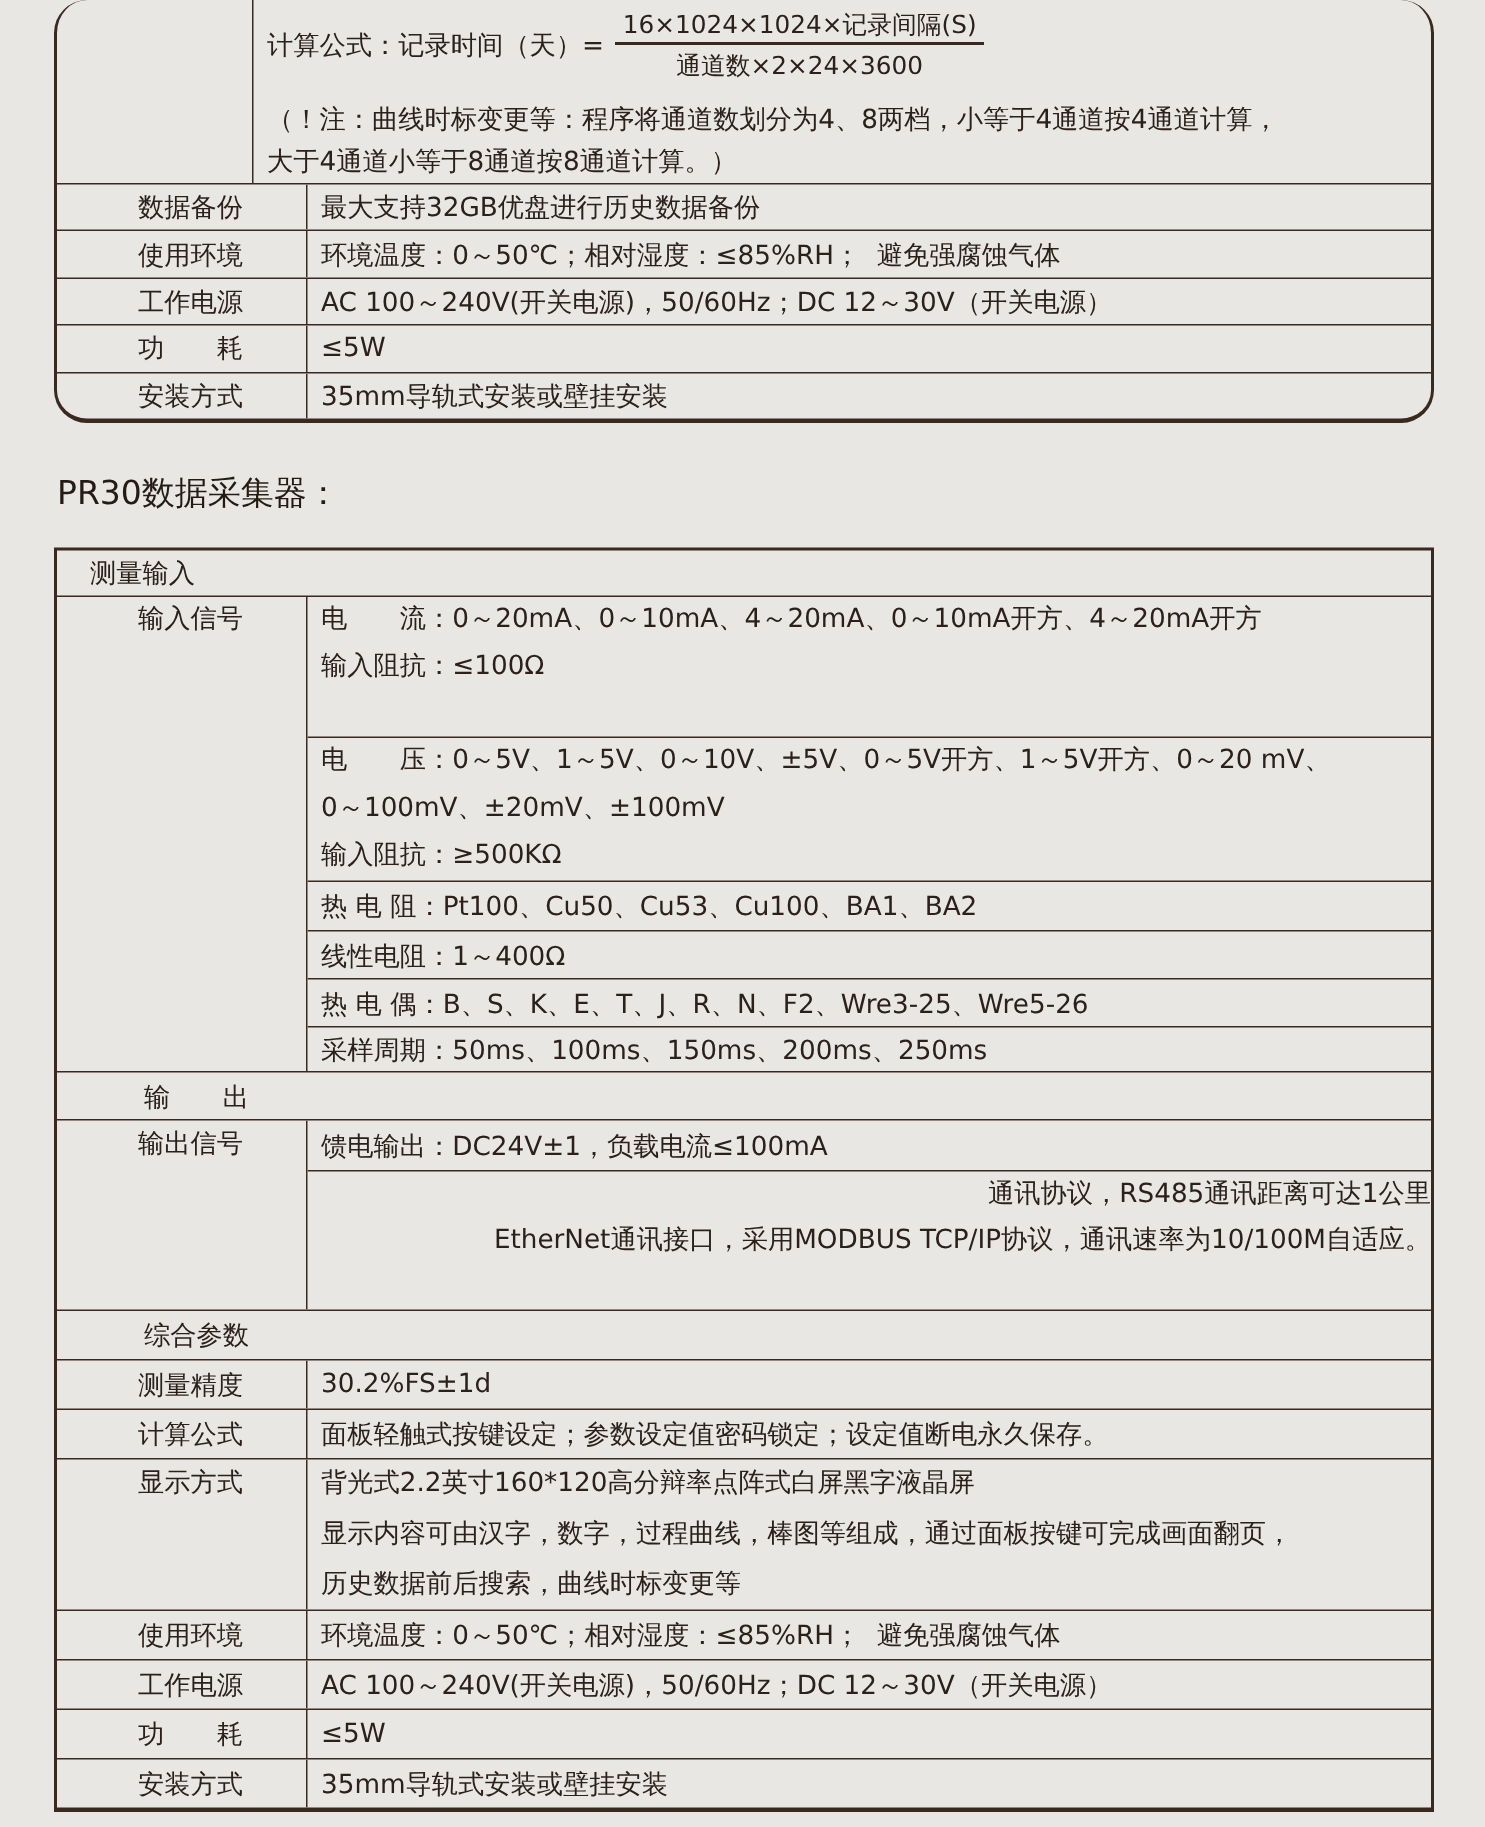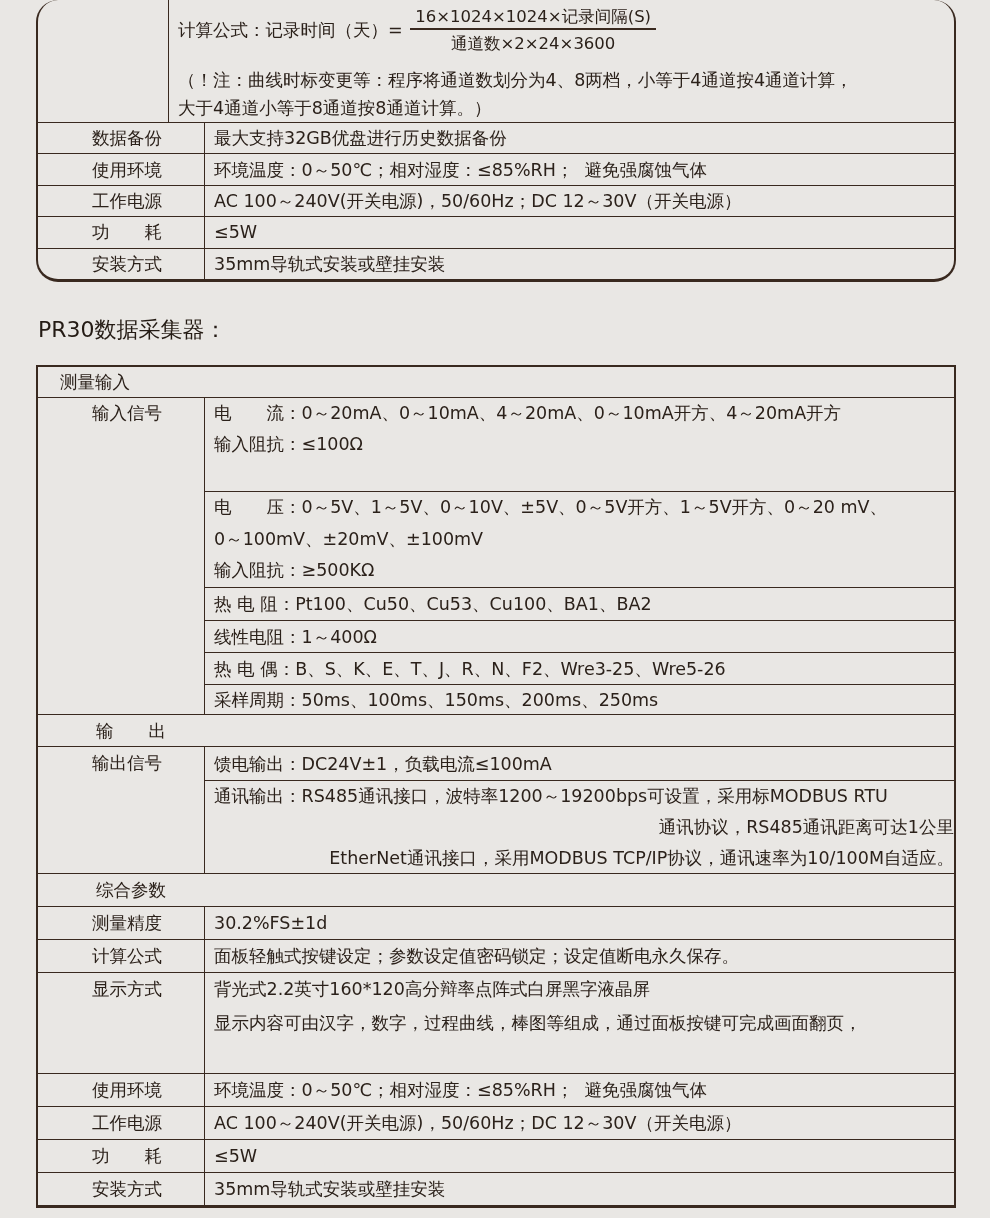--- a/index.html
+++ b/index.html
@@ -123,21 +123,20 @@
 
     <div class="row" style="height:127px">
       <div class="lbl">
         <div class="ln" style="height:33px;line-height:33px">输出信号</div>
       </div>
       <div class="val gbody">
         <div class="sub c" style="height:33px">
           <span>馈电输出：DC24V±1，负载电流≤100mA</span>
         </div>
         <div class="sub" style="height:94px">
-          <div class="ln">通讯输出：RS485通讯接口，波特率1200～19200bps可设置，采用标MODBUS RTU</div>
           <div class="ln ind">通讯协议，RS485通讯距离可达1公里</div>
           <div class="ln ind">EtherNet通讯接口，采用MODBUS TCP/IP协议，通讯速率为10/100M自适应。</div>
         </div>
       </div>
     </div>
 
     <div class="row" style="height:33px">
       <div class="sect c">综合参数</div>
     </div>
 
@@ -151,20 +150,21 @@
       <div class="val c">面板轻触式按键设定；参数设定值密码锁定；设定值断电永久保存。</div>
     </div>
 
     <div class="row" style="height:101px">
       <div class="lbl">
         <div class="ln" style="height:33.5px;line-height:33.5px">显示方式</div>
       </div>
       <div class="val">
         <div class="ln" style="height:33.5px;line-height:33.5px">背光式2.2英寸160*120高分辩率点阵式白屏黑字液晶屏</div>
         <div class="ln" style="height:33.5px;line-height:33.5px">显示内容可由汉字，数字，过程曲线，棒图等组成，通过面板按键可完成画面翻页，</div>
+        <div class="ln" style="height:33.5px;line-height:33.5px">历史数据前后搜索，曲线时标变更等</div>
       </div>
     </div>
 
     <div class="row" style="height:33px">
       <div class="lbl c">使用环境</div>
       <div class="val c">环境温度：0～50℃；相对湿度：≤85%RH；  避免强腐蚀气体</div>
     </div>
 
     <div class="row" style="height:33px">
       <div class="lbl c">工作电源</div>

